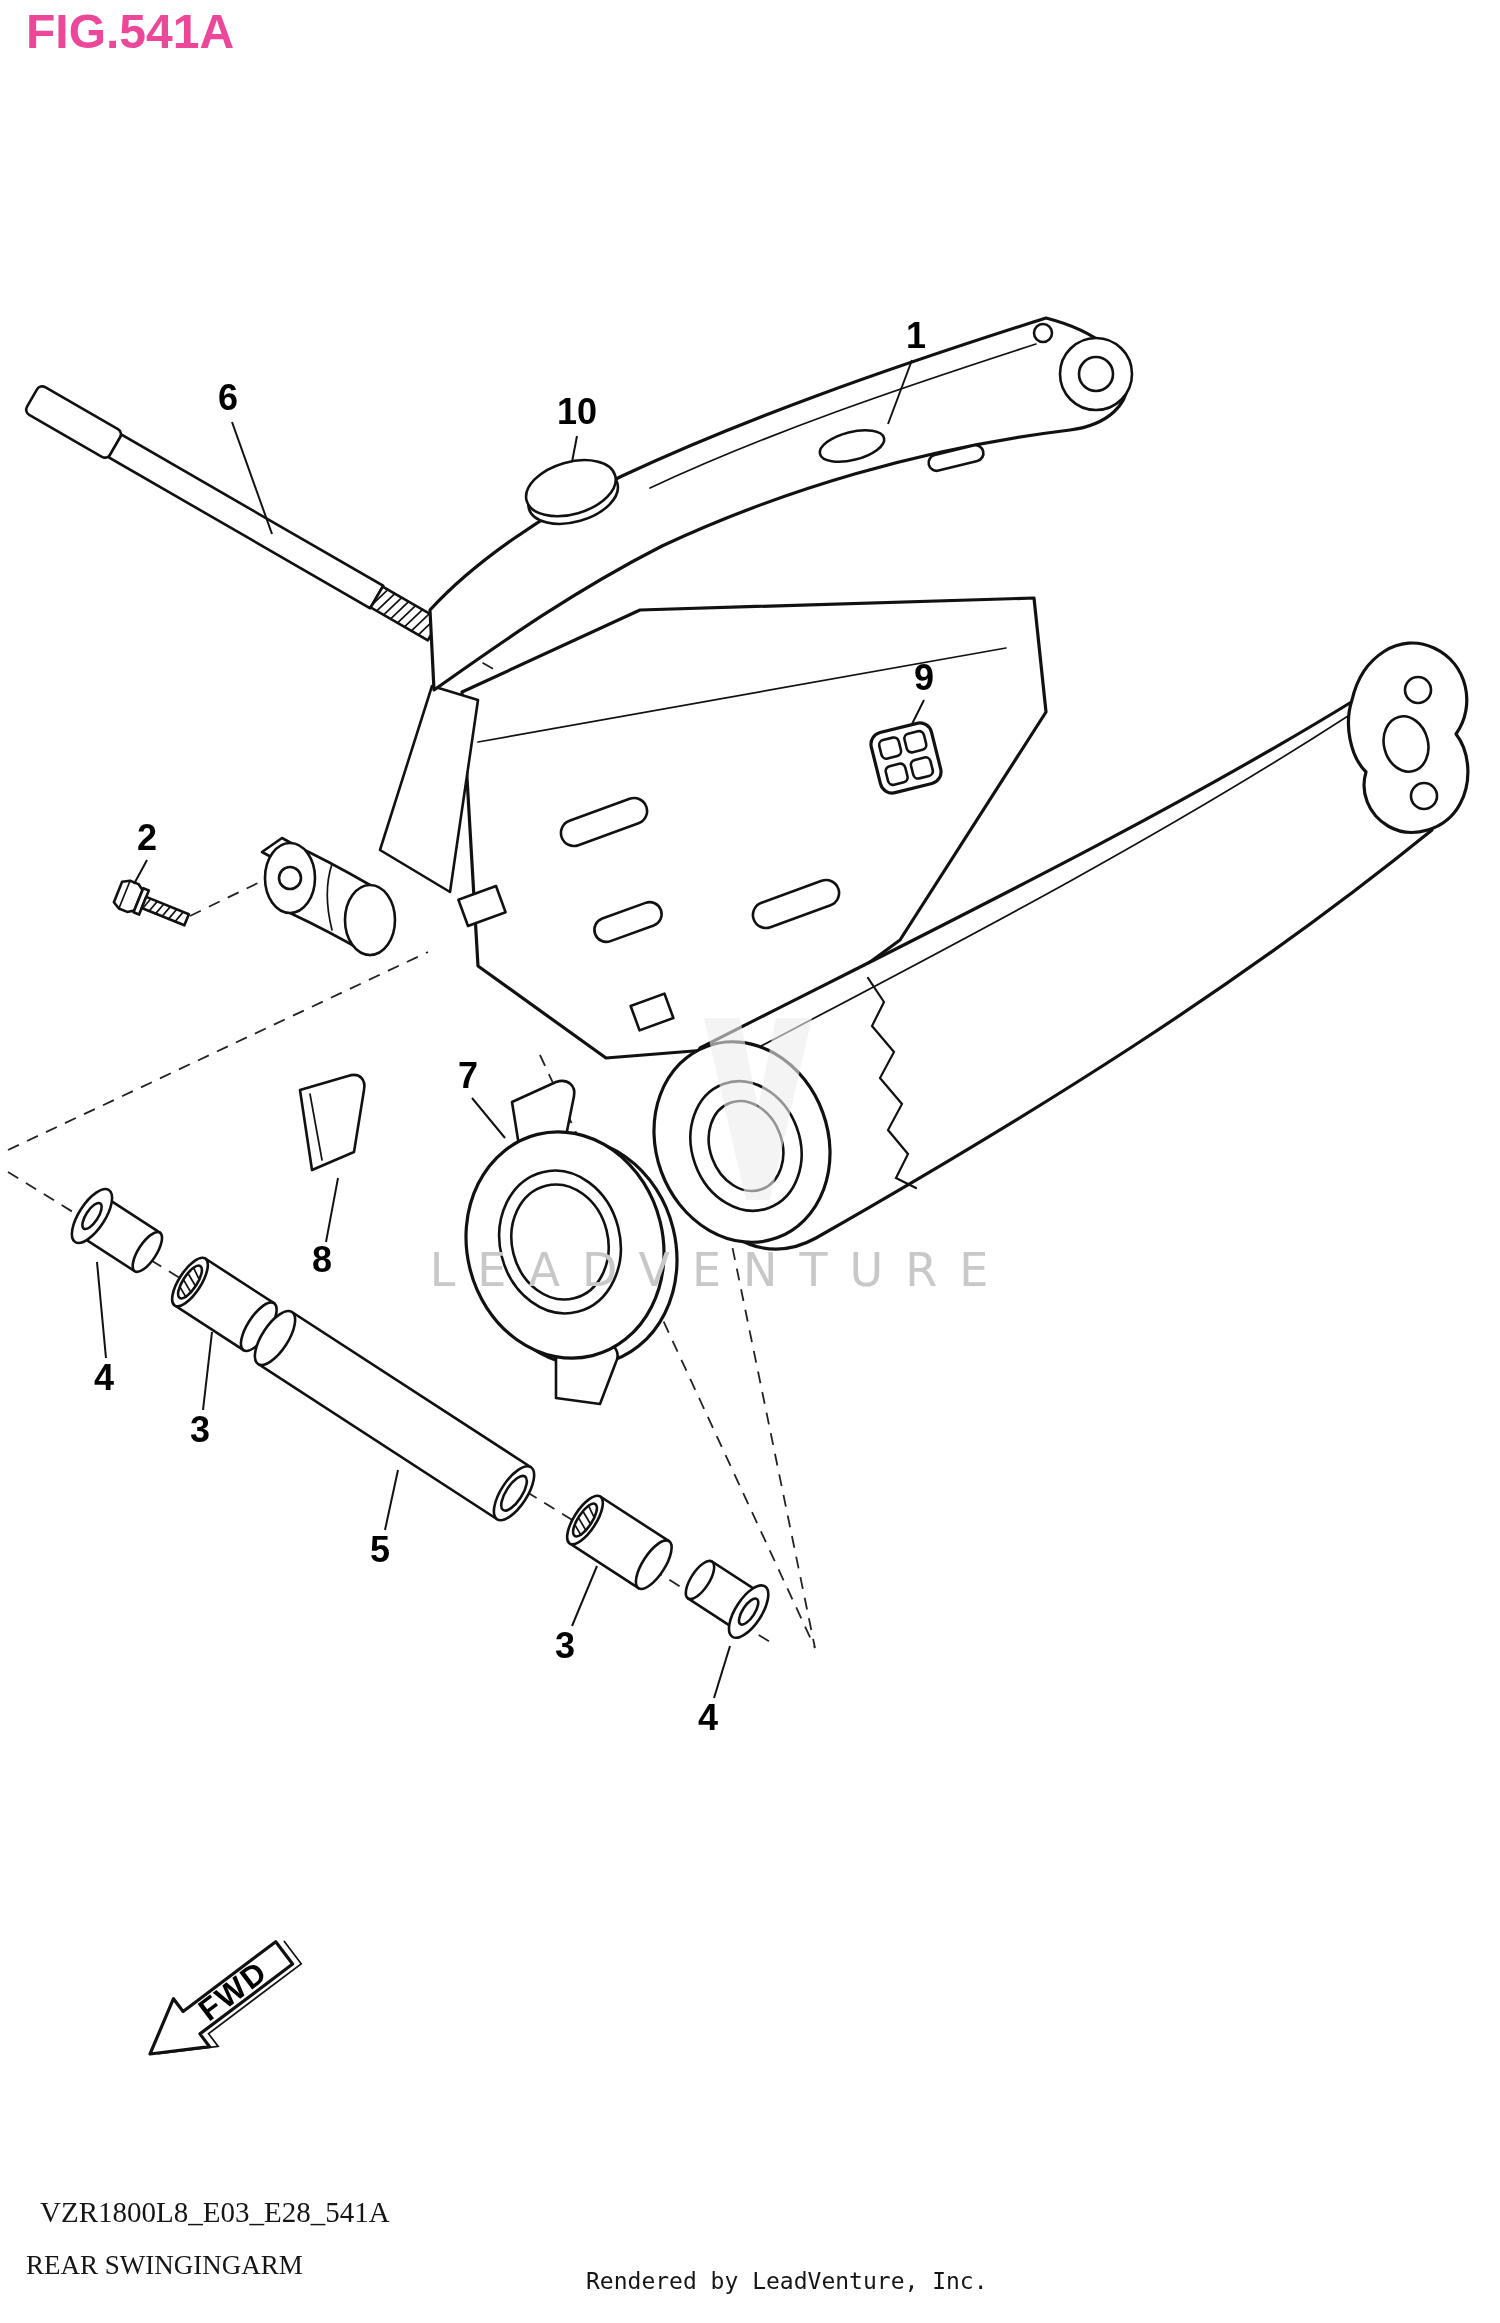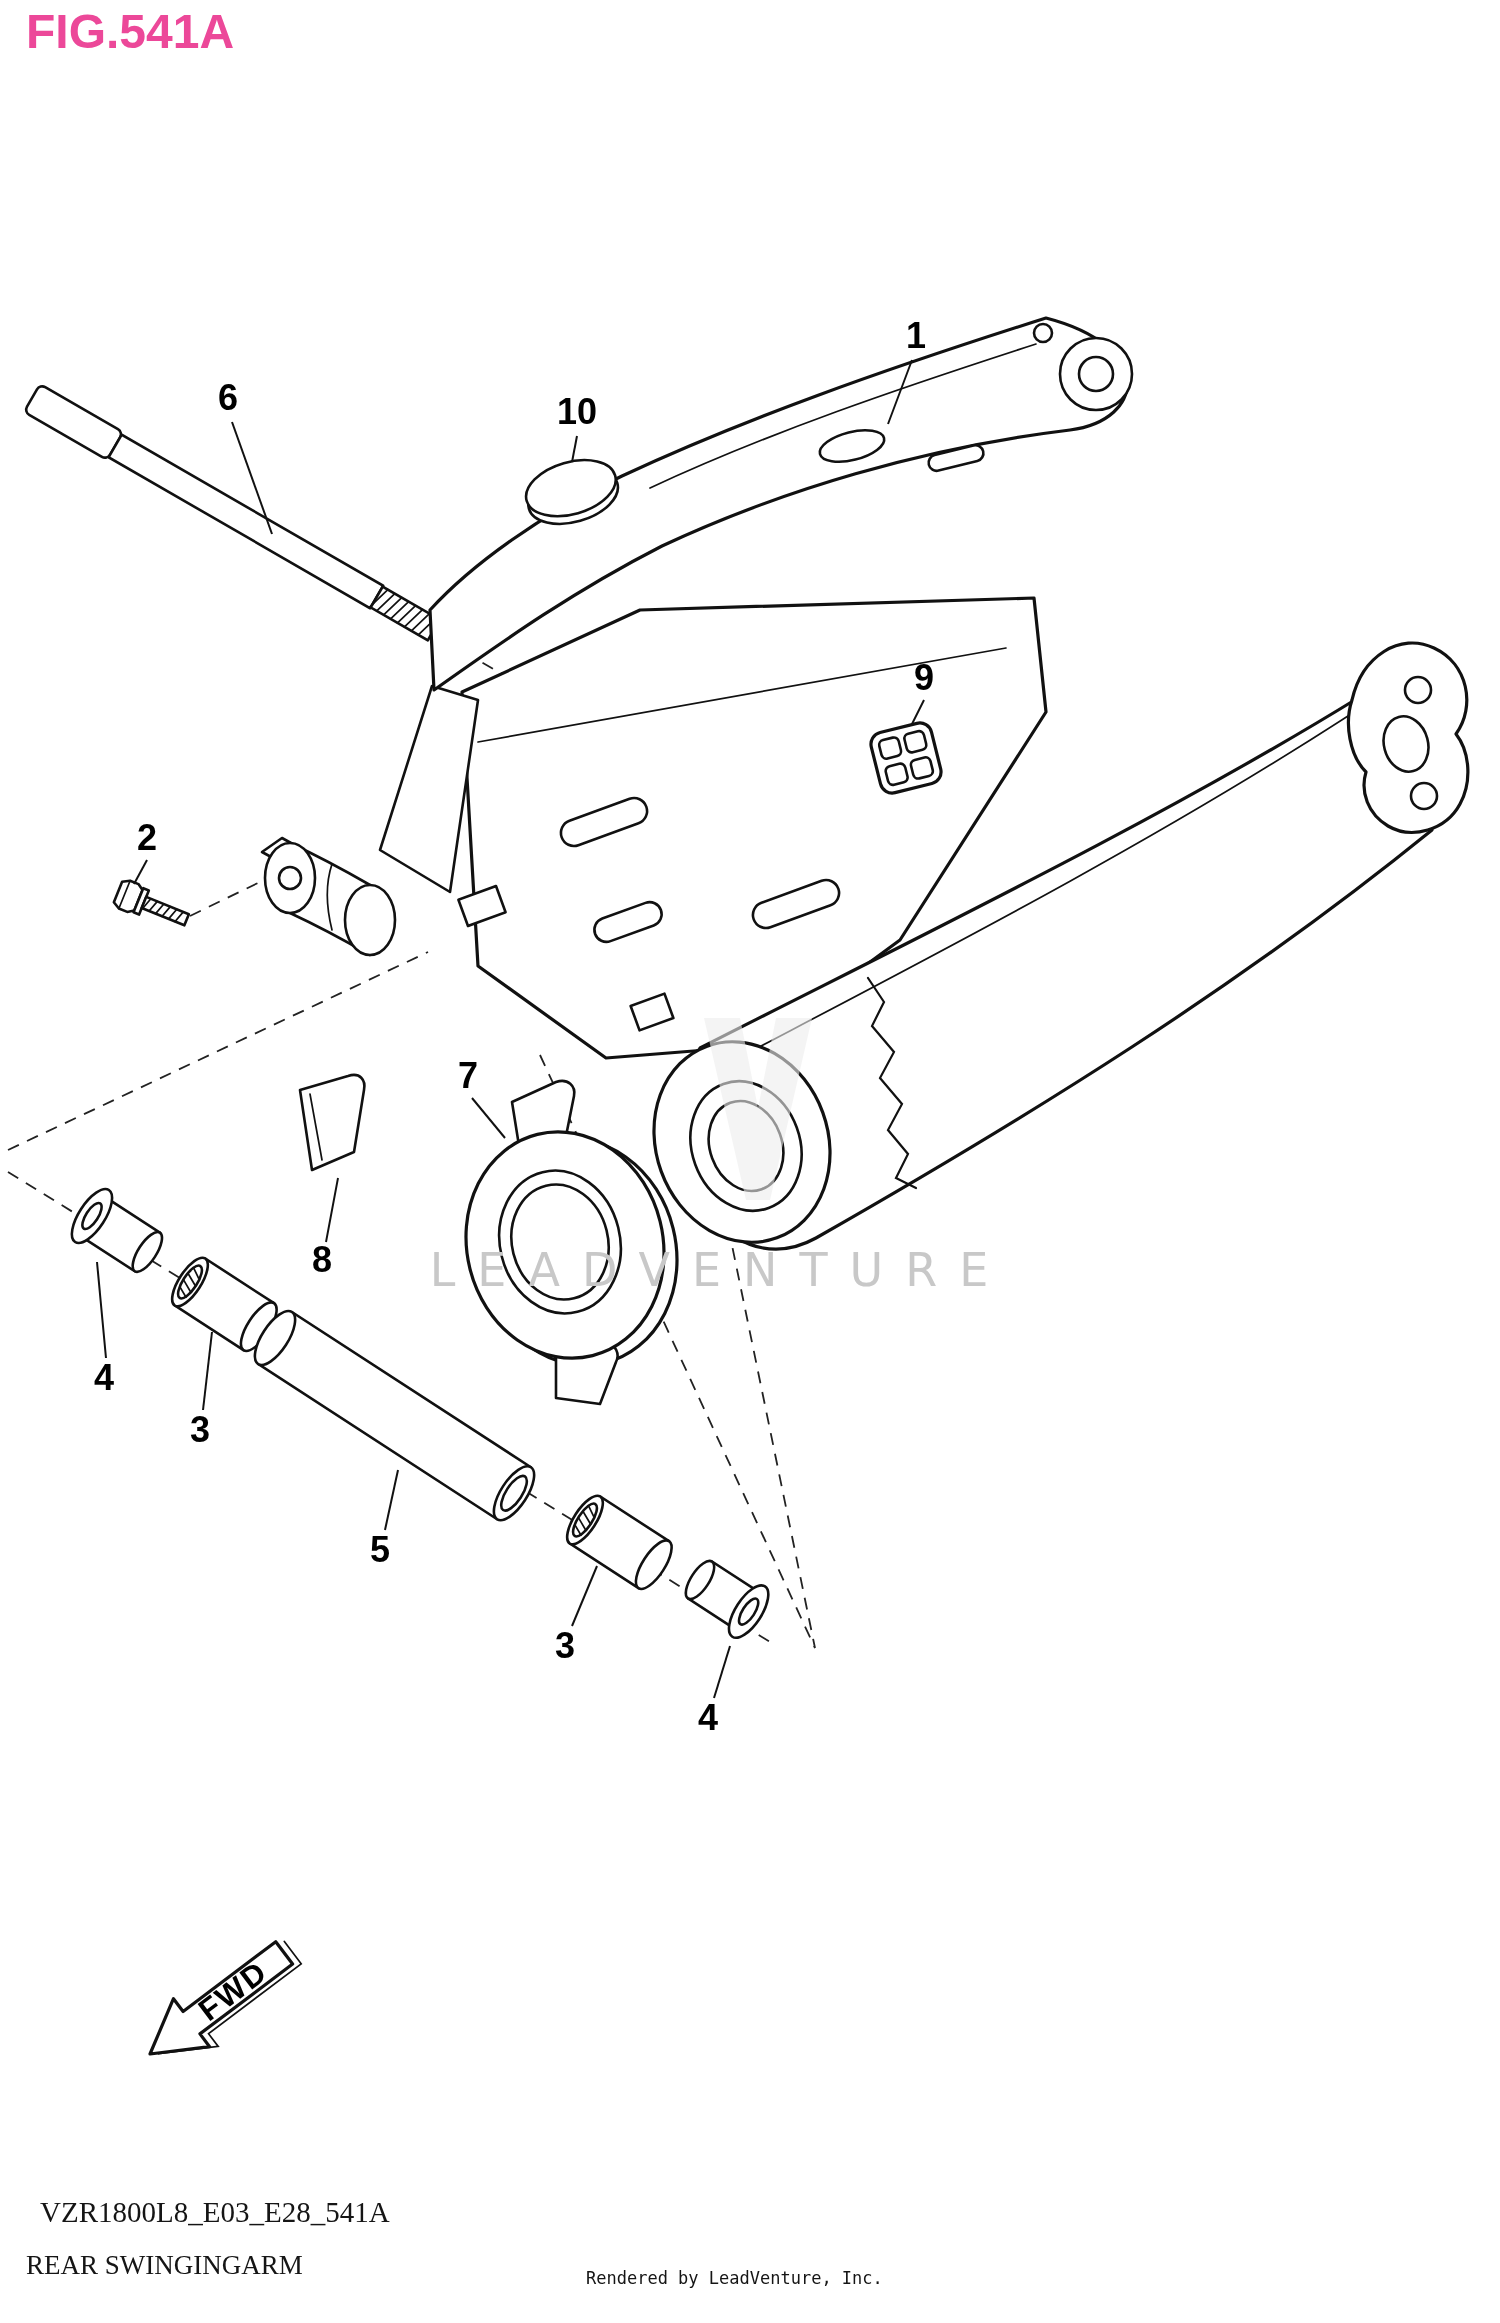--- a/index.html
+++ b/index.html
@@ -5,21 +5,21 @@
   html,body{margin:0;padding:0;background:#ffffff}
   .page{position:relative;width:1500px;height:2323px;background:#fff;overflow:hidden;
         font-family:"Liberation Sans",sans-serif;color:#000}
   .fig-title{position:absolute;left:26px;top:4px;font-size:48px;font-weight:bold;color:#ec4899}
   .diagram{position:absolute;left:0;top:0}
   .footer-code{position:absolute;left:40px;top:2196px;font-family:Liberation Serif, serif;
                font-size:29px;color:#151515;white-space:pre}
   .footer-name{position:absolute;left:26px;top:2250px;font-family:Liberation Serif, serif;
                font-size:27px;color:#151515}
   .footer-credit{position:absolute;left:586px;top:2268px;font-family:"DejaVu Sans Mono",monospace;
-               font-size:17px;color:#151515}
+               font-size:23px;color:#151515}
   
   .s{fill:#ffffff;stroke:#111;stroke-width:2.6;stroke-linejoin:round;stroke-linecap:round}
   .s3{fill:#ffffff;stroke:#111;stroke-width:3.2;stroke-linejoin:round;stroke-linecap:round}
   .ln{fill:none;stroke:#111;stroke-width:2.2;stroke-linecap:round}
   .thin{stroke-width:1.7}
   .dash{fill:none;stroke:#222;stroke-width:1.8;stroke-dasharray:12 9}
   .leader{stroke:#111;stroke-width:2}
   .num{font-family:"Liberation Sans",sans-serif;font-size:36px;font-weight:bold;fill:#000;text-anchor:middle}
   .fwd-text{font-family:"Liberation Sans",sans-serif;font-size:31px;font-weight:bold;fill:#000;letter-spacing:2px}
   .wm{font-family:"DejaVu Sans",sans-serif;font-size:46px;letter-spacing:22px;fill:#c8c8c8;text-anchor:middle}

